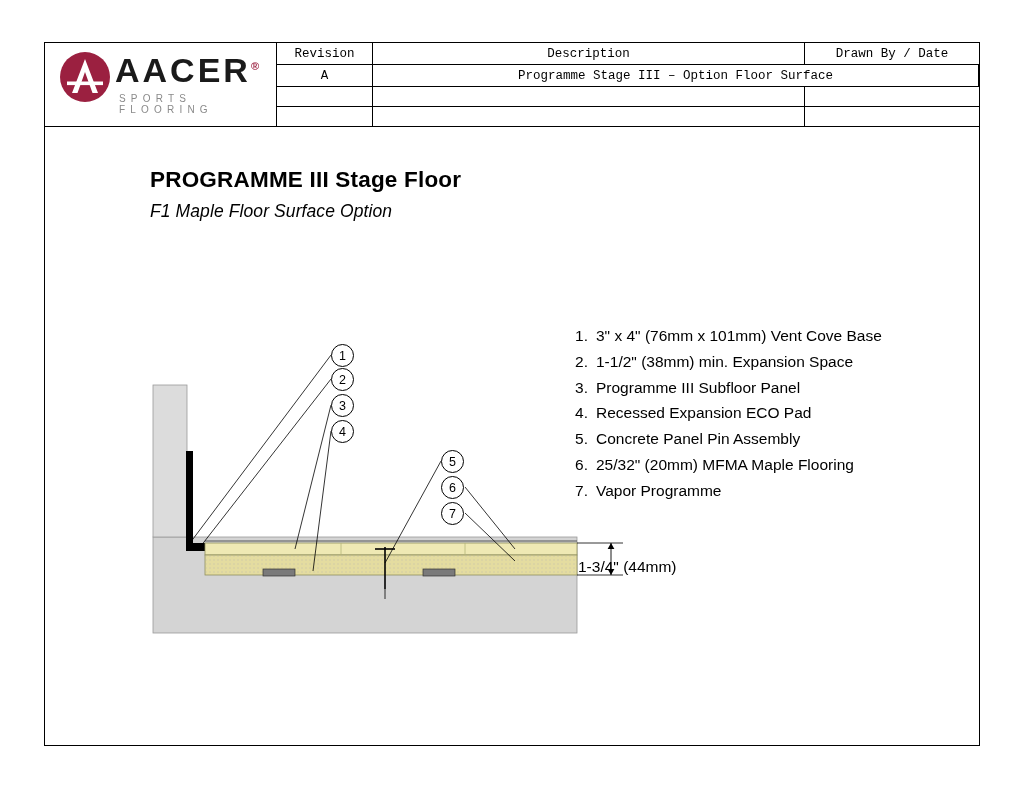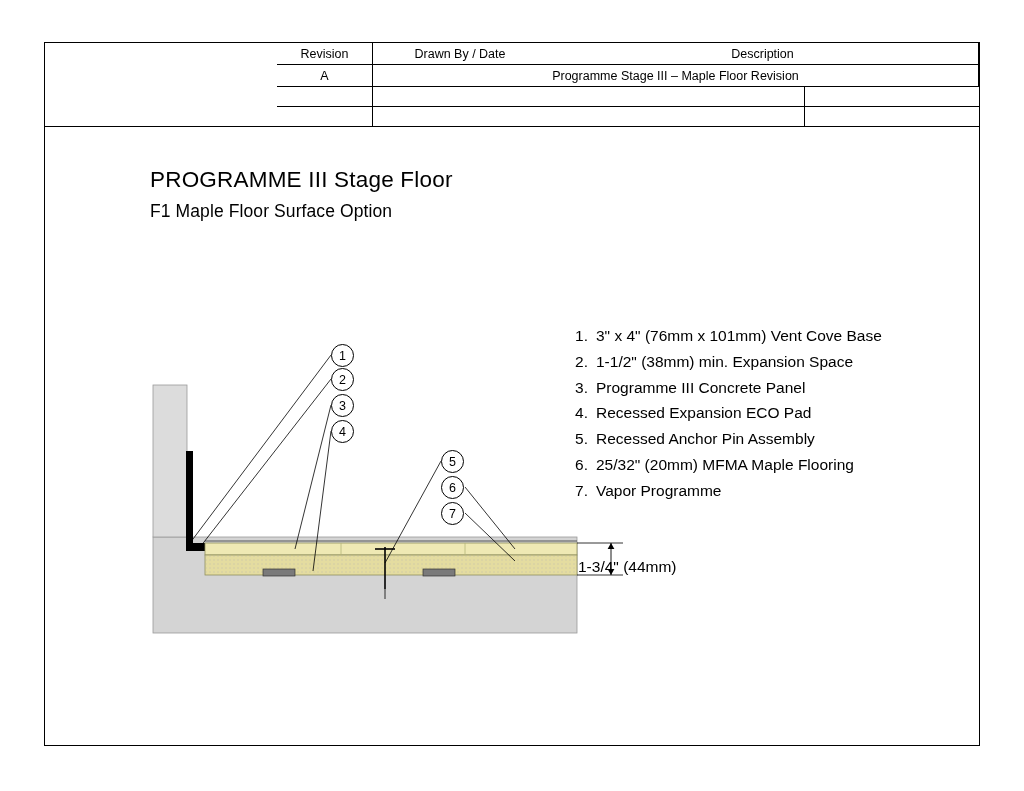--- a/index.html
+++ b/index.html
@@ -99,42 +99,44 @@
   .trow.r3 { height: 20px; }
   .cell {
     box-sizing: border-box;
     border-right: 1px solid #000;
     display: flex;
     align-items: center;
     justify-content: center;
     font-size: 12.5px;
     overflow: hidden;
     white-space: nowrap;
+    font-family: Liberation Mono, monospace;
   }
   .cell.c0 { width: 96px; }
   .cell.c1 { flex: 1 1 auto; }
   .cell.c2 { width: 174px; border-right: none; }
   .cell.header { font-size: 12.5px; }
   .cell.bold { font-weight: 700; }
 
   
   #title-main {
     position: absolute;
     left: 105px;
     top: 124px;
     font-size: 22.5px;
-    font-weight: 400;
+    font-weight: 700;
     letter-spacing: 0.2px;
   }
   #title-sub {
     position: absolute;
     left: 105px;
     top: 158px;
     font-size: 17.5px;
     letter-spacing: 0.1px;
+    font-style: italic;
   }
 
   
   #legend {
     position: absolute;
     left: 521px;
     top: 280px;
     width: 380px;
     font-size: 15.5px;
     line-height: 25.8px;
@@ -179,30 +181,41 @@
     white-space: nowrap;
   }
 </style>
 </head>
 <body>
 
 <div id="sheet">
 
   <div id="titleblock">
 
+    <div id="logo-cell">
+      <div class="logo-wrap">
+        <svg class="logo-mark" viewBox="0 0 52 52">
+          <circle cx="26" cy="26" r="25" fill="#9b2040"></circle>
+          <path d="M26 8 L39 42 L33.5 42 L26 21 L18.5 42 L13 42 Z" fill="#ffffff"></path>
+          <rect x="8" y="30.5" width="36" height="3.6" fill="#ffffff"></rect>
+        </svg>
+        <div class="logo-text"><span>AACER</span><span class="reg">®</span></div>
+        <div class="logo-sub">SPORTS FLOORING</div>
+      </div>
+    </div>
 
     <div id="grid">
       <div class="trow r0">
         <div class="cell c0 header">Revision</div>
+        <div class="cell c1 header">Description</div>
         <div class="cell c2 header">Drawn By / Date</div>
-        <div class="cell c1 header">Description</div>
       </div>
       <div class="trow r1">
         <div class="cell c0">A</div>
-        <div class="cell c1">Programme Stage III – Maple Floor Revision</div>
+        <div class="cell c1">Programme Stage III – Option Floor Surface</div>
       </div>
       <div class="trow r2">
         <div class="cell c0"></div>
         <div class="cell c1"></div>
         <div class="cell c2"></div>
       </div>
       <div class="trow r3">
         <div class="cell c0"></div>
         <div class="cell c1"></div>
         <div class="cell c2"></div>
@@ -217,29 +230,29 @@
     <div class="li">
       <span class="num">1.</span>
       <span>3" x 4" (76mm x 101mm) Vent Cove Base</span>
     </div>
     <div class="li">
       <span class="num">2.</span>
       <span>1-1/2" (38mm) min. Expansion Space</span>
     </div>
     <div class="li">
       <span class="num">3.</span>
-      <span>Programme III Concrete Panel</span>
+      <span>Programme III Subfloor Panel</span>
     </div>
     <div class="li">
       <span class="num">4.</span>
       <span>Recessed Expansion ECO Pad</span>
     </div>
     <div class="li">
       <span class="num">5.</span>
-      <span>Recessed Anchor Pin Assembly</span>
+      <span>Concrete Panel Pin Assembly</span>
     </div>
     <div class="li">
       <span class="num">6.</span>
       <span>25/32" (20mm) MFMA Maple Flooring</span>
     </div>
     <div class="li">
       <span class="num">7.</span>
       <span>Vapor Programme</span>
     </div>
   </div>

